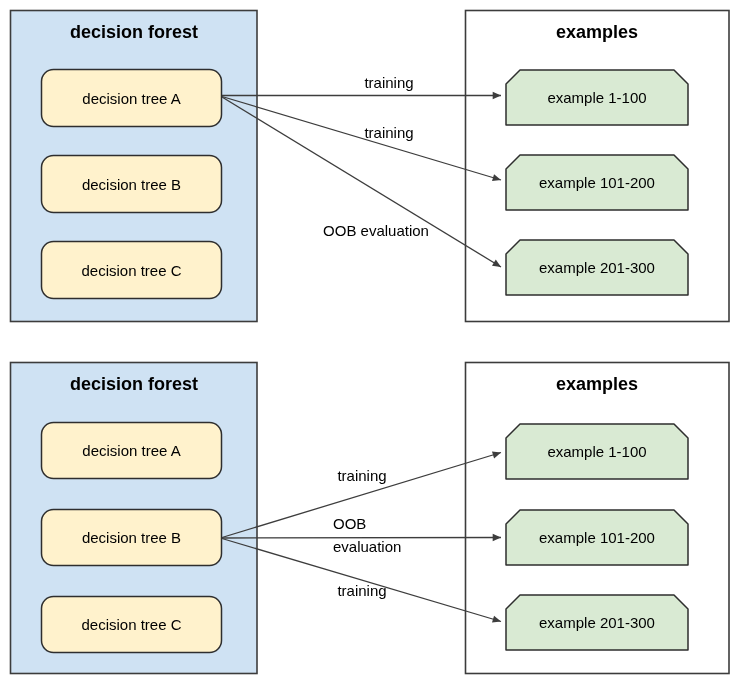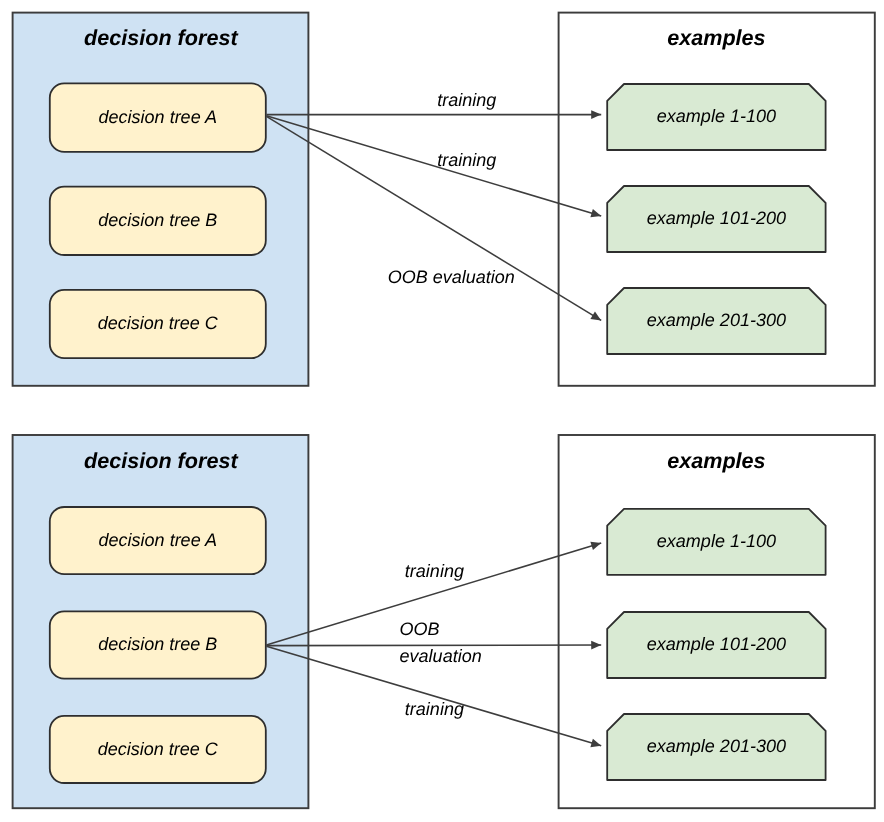--- a/index.html
+++ b/index.html
@@ -4,21 +4,20 @@
 <style>
   html, body {
     margin: 0;
     padding: 0;
     background: #ffffff;
   }
   #stage {
     width: 737px;
     height: 685px;
     background: var(--background, #ffffff);
-    font-style: italic;
   }
   svg text {
     font-family: "Liberation Sans", sans-serif;
     fill: var(--text_color, #000000);
   }
   .title {
     font-size: 18px;
     font-weight: bold;
     text-anchor: middle;
   }

